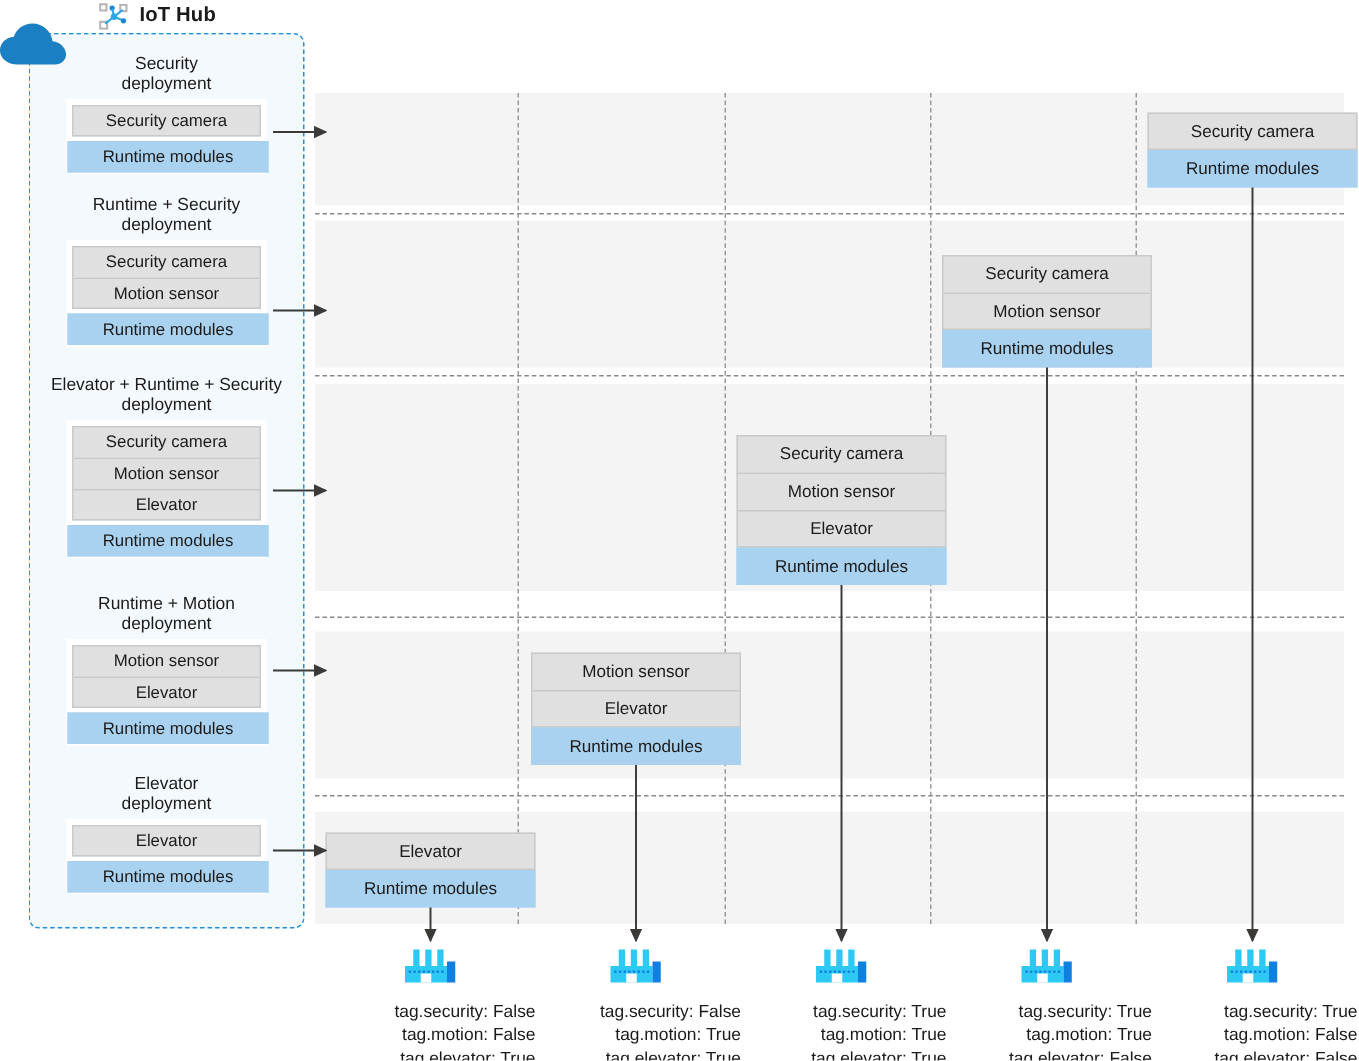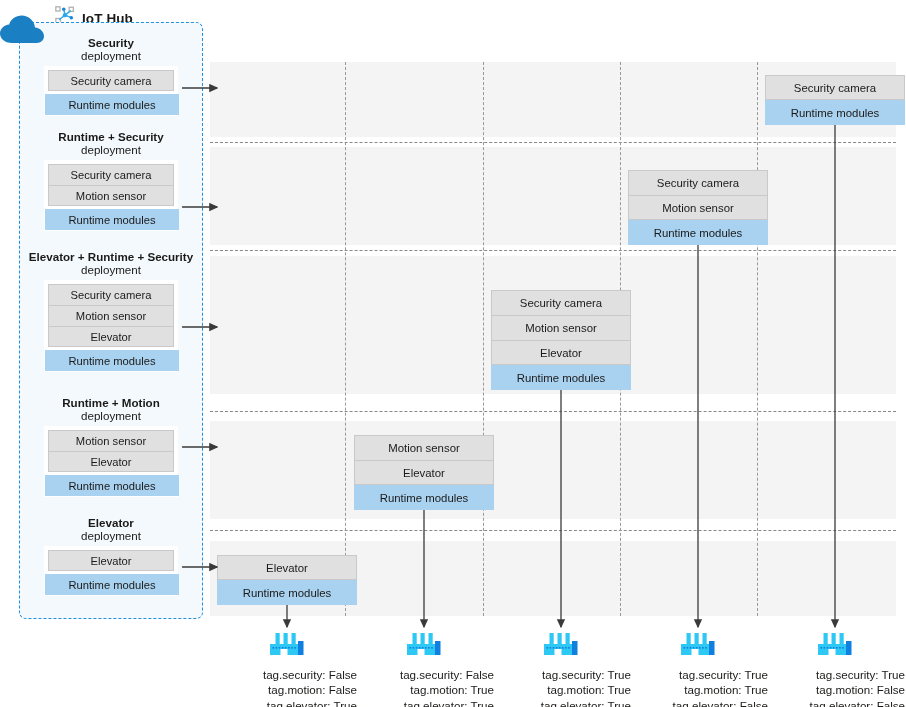--- a/index.html
+++ b/index.html
@@ -10,22 +10,22 @@
     font-family:"Liberation Sans", sans-serif;
     color:#201f1e;
     position:relative;
     overflow:hidden;
     -webkit-font-smoothing:antialiased;
   }
   #stage{position:absolute;left:0;top:0;width:906px;height:707px;}
 
   
   #hub-title{
-    position:absolute;left:55px;top:2px;width:150px;height:24px;
-    display:flex;align-items:flex-end;gap:7px;
+    position:absolute;left:66px;top:2px;width:150px;height:24px;
+    display:flex;align-items:flex-start;gap:7px;
   }
   #hub-title .hub-label{
     font-size:13.5px;font-weight:bold;color:#1b1a19;letter-spacing:0.1px;
   }
   .hub-icon{width:20px;height:20px;display:block;}
 
   #hub-panel{
     position:absolute;left:19px;top:22px;width:184px;height:597px;
     border:1.6px dashed #1f8fe0;
     border-radius:7px;
@@ -33,21 +33,21 @@
     box-sizing:border-box;
   }
   #cloud-icon{position:absolute;left:0px;top:13px;width:48px;height:34px;}
 
   .dep-group{position:absolute;left:21px;width:180px;}
   .dep-title{
     text-align:center;line-height:1.12;
     font-size:11.6px;color:#1b1a19;
     width:180px;
   }
-  .dep-title .t1{font-weight:bold;display:block;}
+  .dep-title .t1{font-weight:normal;display:block;}
   .dep-title .t2{font-weight:normal;display:block;}
 
   .stack{
     margin:4px auto 0 auto;width:134px;
     background:#ffffff;
     border:1px solid #ffffff;
     padding:3px 3px 0 3px;
     box-sizing:border-box;
   }
   .mod{

